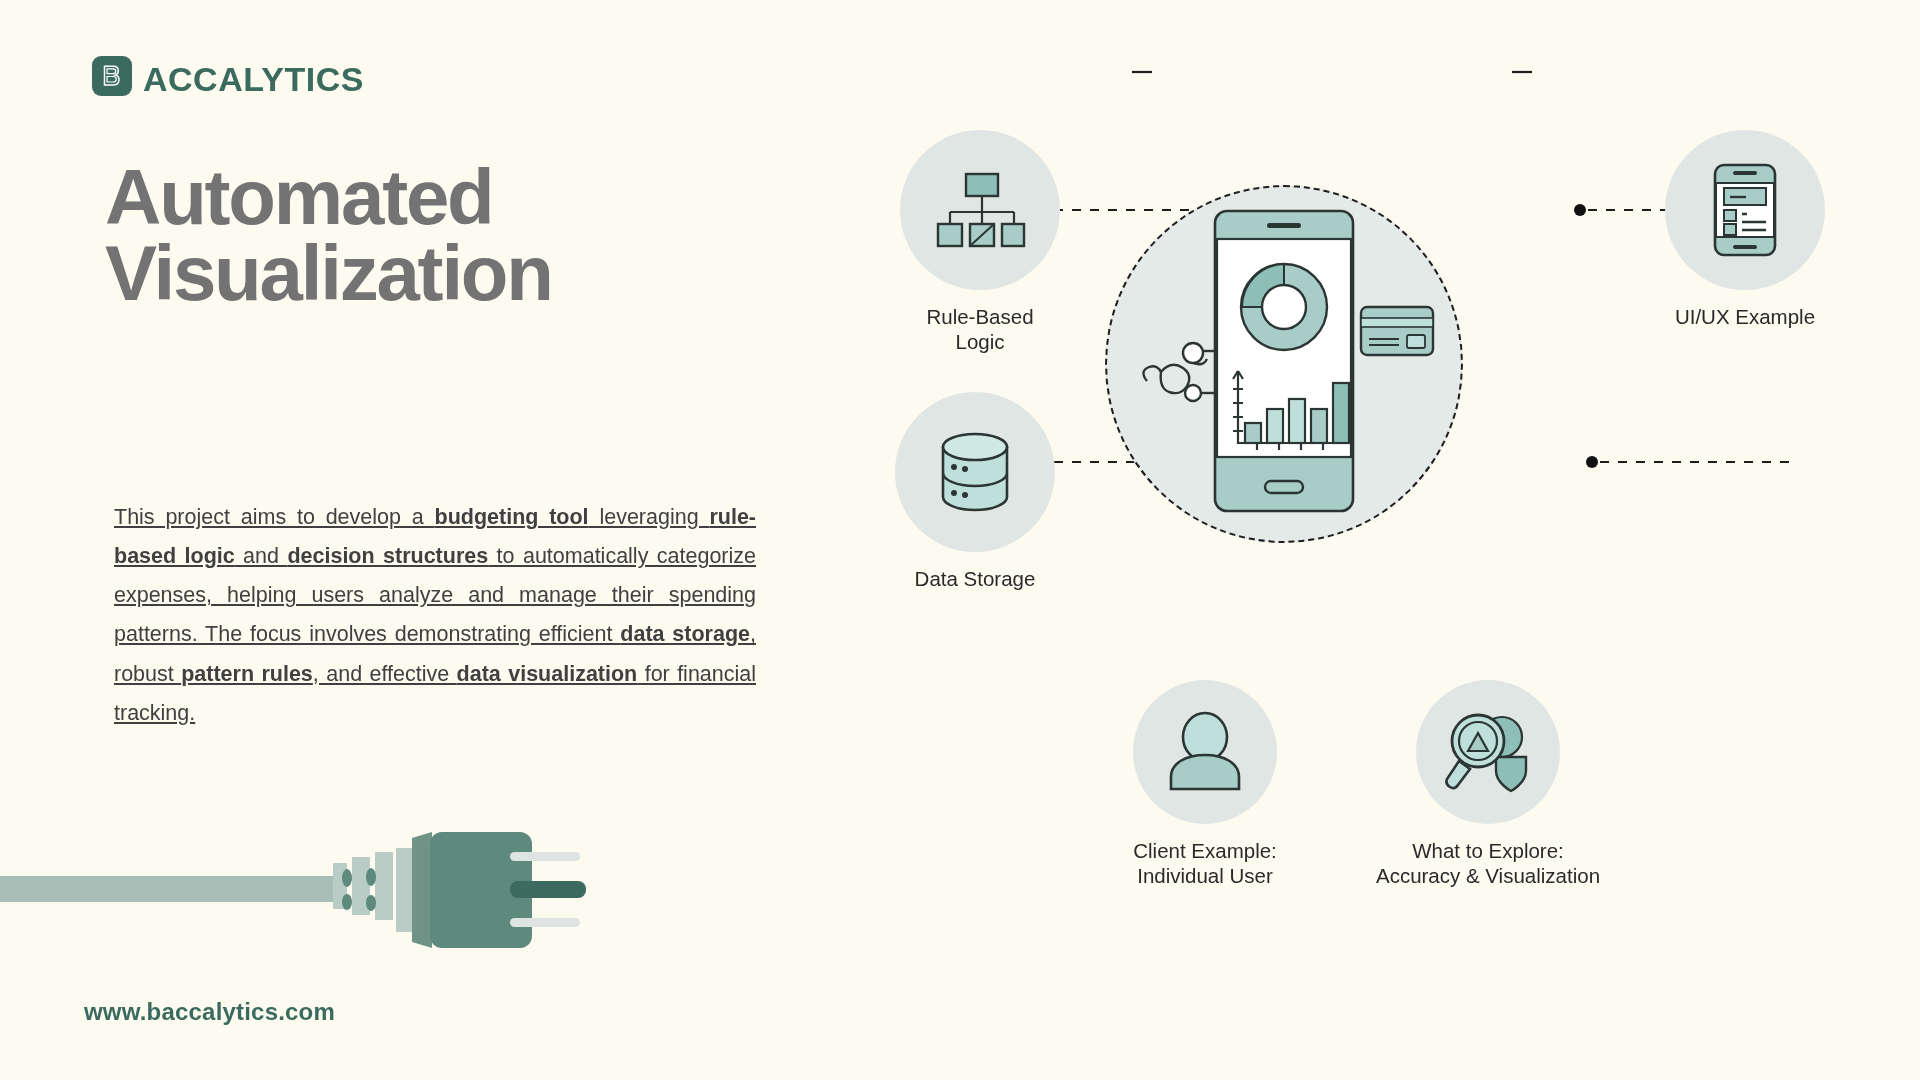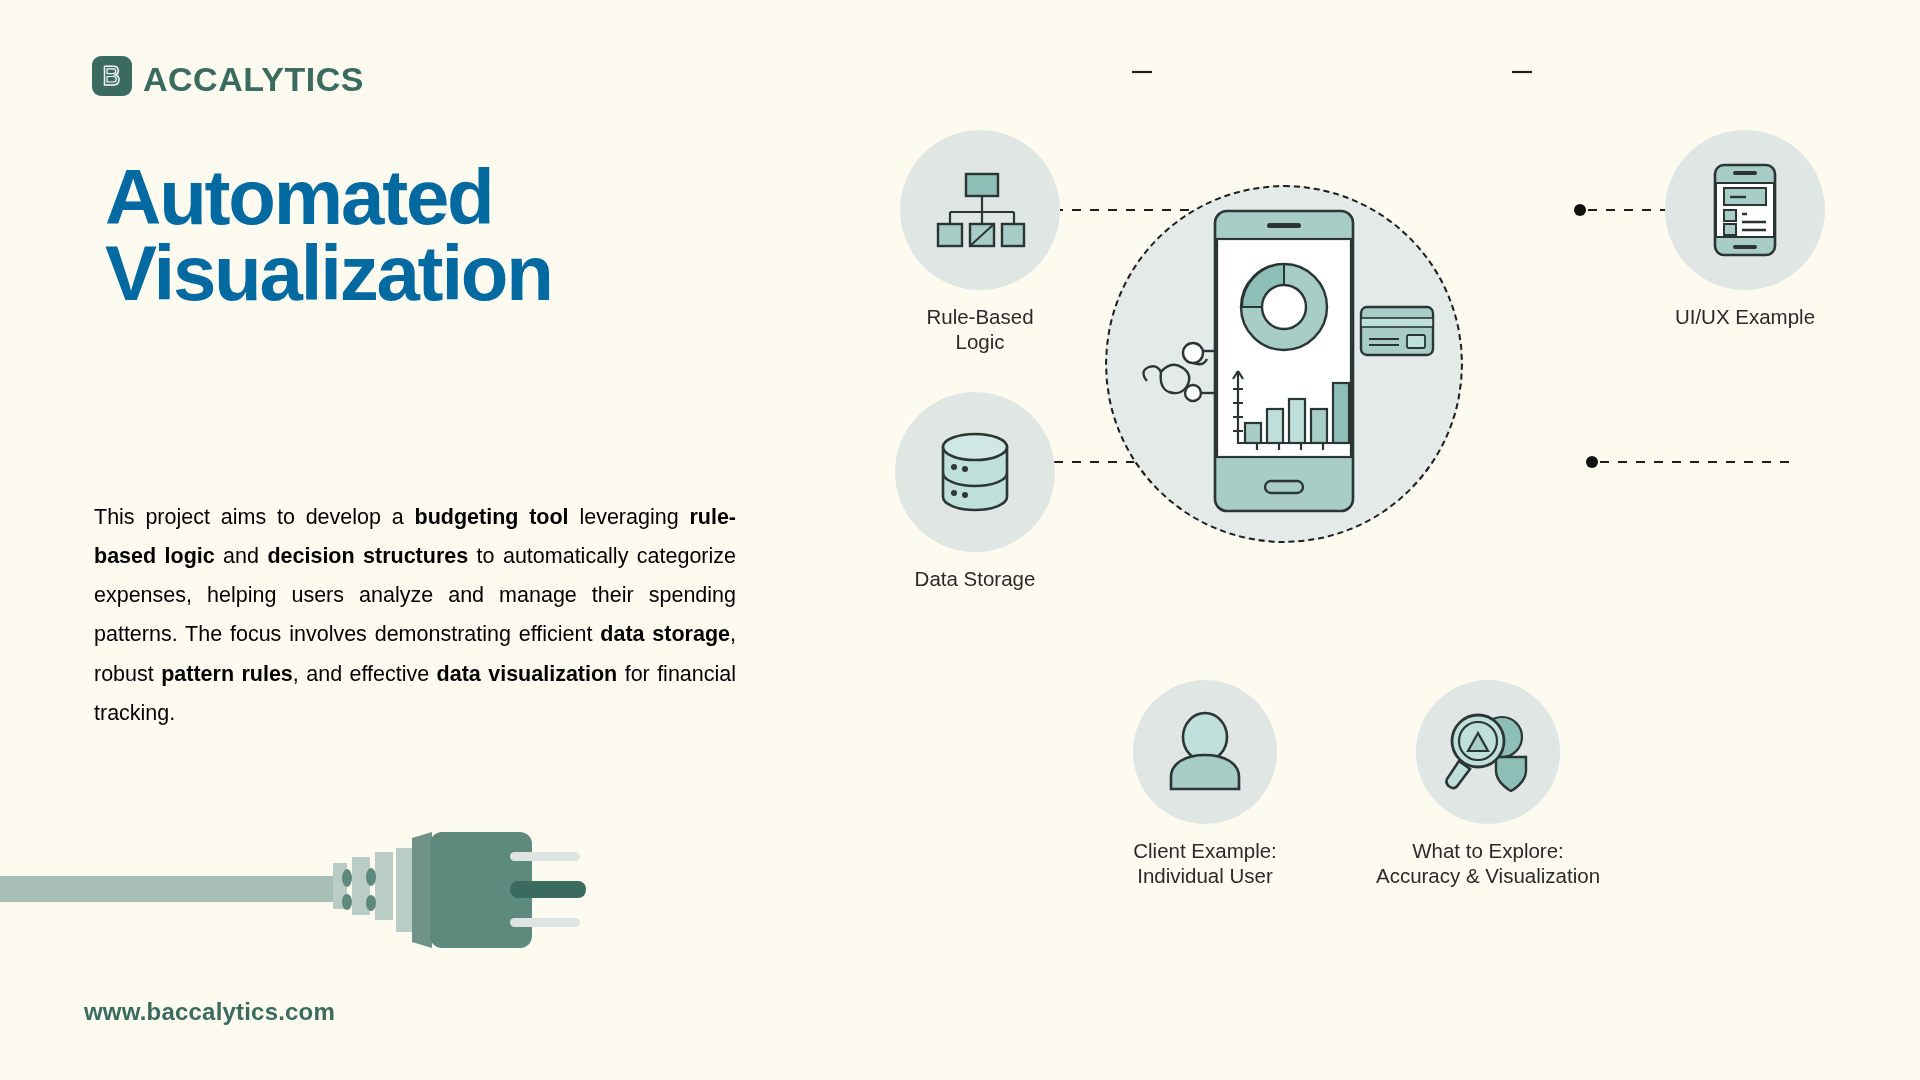--- a/index.html
+++ b/index.html
@@ -21,29 +21,29 @@
   }
   .logo-word {
     font-size:34px; font-weight:bold; letter-spacing:0.5px;
     color:#3a6b5e; line-height:1;
   }
 
   
   .headline {
     position:absolute; left:105px; top:160px; width:760px;
     font-size:78px; font-weight:bold; line-height:0.97;
-    letter-spacing:-2.2px; color:#0369a1;
+    letter-spacing:-2.2px; color:#737373;
   }
   .headline span { display:block; }
 
   
   .para {
-    position:absolute; left:94px; top:498px; width:642px;
-    font-size:21.5px; line-height:1.82; color:#000000;
-    text-align:justify; text-justify:inter-word;
+    position:absolute; left:114px; top:498px; width:642px;
+    font-size:21.5px; line-height:1.82; color:#404040;
+    text-align:justify; text-justify:inter-word;text-decoration:underline;
   }
   .para b { font-weight:bold; }
 
   
   .plug { position:absolute; left:0; top:808px; width:600px; height:165px; }
 
   
   .footer-url {
     position:absolute; left:84px; top:998px;
     font-size:24px; font-weight:bold; color:#3a6b5e; letter-spacing:0.2px;

